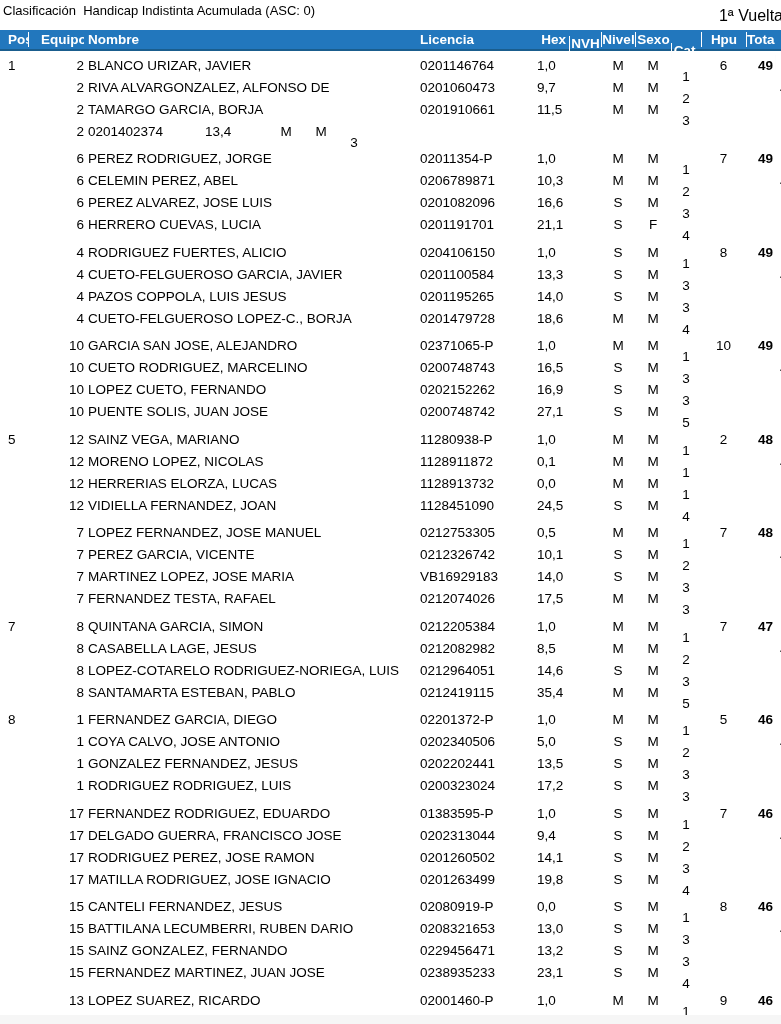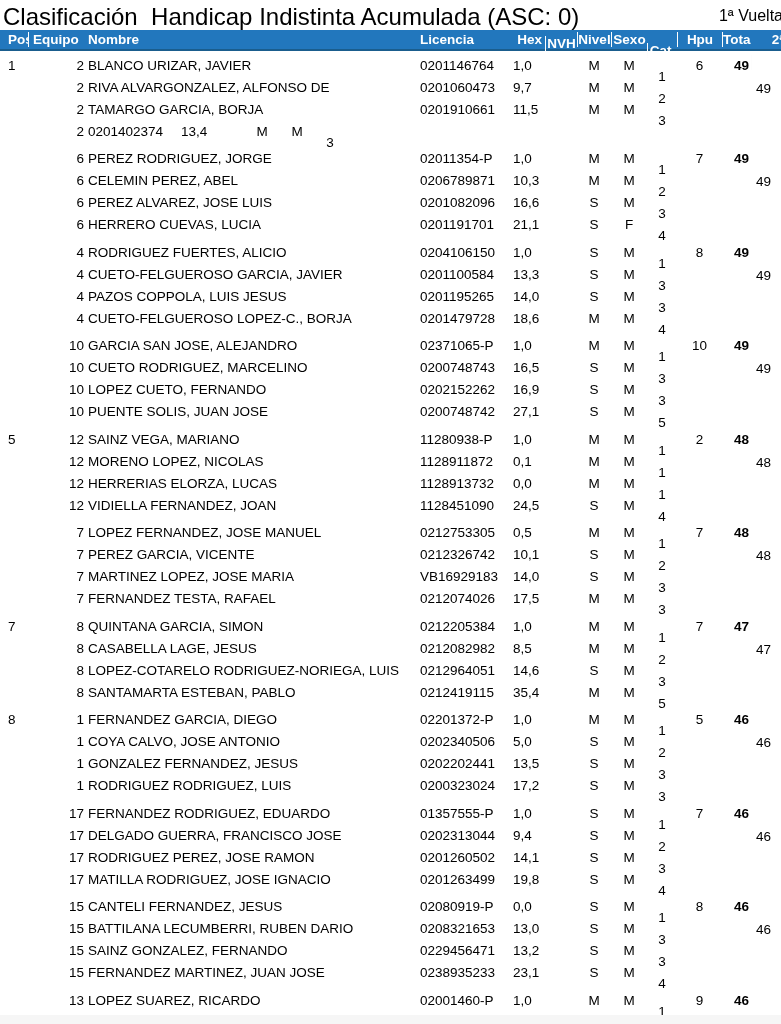--- a/index.html
+++ b/index.html
@@ -3,39 +3,39 @@
 <meta charset="utf-8">
 <style>
   html,body{margin:0;padding:0;}
   body{
     width:781px;height:1024px;overflow:hidden;position:relative;
     background:#ffffff;color:#000;
     font-family:"Liberation Sans","DejaVu Sans",sans-serif;
     -webkit-font-smoothing:antialiased;
   }
   .titlebar{position:relative;height:30px;}
-  .title{position:absolute;left:3px;top:3px;font-size:24px;white-space:pre;}
+  .title{position:absolute;left:3px;top:3px;font-size:13px;white-space:pre;}
   .round{position:absolute;right:-2px;top:7px;font-size:16px;white-space:nowrap;}
 
   .hrow{
     display:flex;width:783px;height:19px;align-items:center;
     background:#2277bd;border-bottom:2px solid #1a5d8d;
     color:#fff;font-weight:bold;font-size:13.5px;
   }
   .tbody{margin-top:3px;}
   .group{margin-bottom:5.5px;}
   .row{display:flex;width:783px;height:22px;align-items:center;font-size:13.5px;}
   .hcell,.cell{box-sizing:border-box;flex:0 0 auto;overflow:hidden;white-space:nowrap;}
 
   .c0{width:28px;padding-left:8px;text-align:left;}
   .c1{width:56px;text-align:right;}
-  .hcell.c1{text-align:left;padding-left:4px;}
+  .hcell.c1{text-align:left;padding-left:12px;}
   .c2{width:332px;padding-left:4px;text-align:left;}
   .c3{width:92px;padding-left:4px;text-align:left;}
-  .c4{width:37px;padding-left:5px;text-align:left;}
+  .c4{width:37px;padding-left:5px;text-align:left;margin-left:24px;}
   .hcell.c4{text-align:right;padding-right:3px;padding-left:0;}
   .c5{width:32px;text-align:center;margin-top:8px;}
   .c6{width:34px;text-align:center;}
   .c7{width:36px;text-align:center;}
   .c8{width:30px;text-align:center;margin-top:22px;}
   .c9{width:45px;text-align:center;}
   .c10{width:29px;text-align:right;padding-right:2px;}
   .hcell.c10{text-align:center;padding-right:0;}
   .cell.c10{font-weight:bold;}
   .c11{width:20px;text-align:right;margin-top:46px;}
@@ -598,21 +598,21 @@
         <div class="cell c11"></div>
         <div class="cell c12"></div>
         <div class="cell c13"></div>
       </div>
     </div>
     <div class="group">
       <div class="row">
         <div class="cell c0"></div>
         <div class="cell c1">17</div>
         <div class="cell c2">FERNANDEZ RODRIGUEZ, EDUARDO</div>
-        <div class="cell c3">01357555-P</div>
+        <div class="cell c3">01383595-P</div>
         <div class="cell c4">1,0</div>
         <div class="cell c5"></div>
         <div class="cell c6">S</div>
         <div class="cell c7">M</div>
         <div class="cell c8">1</div>
         <div class="cell c9">7</div>
         <div class="cell c10">46</div>
         <div class="cell c11">46</div>
         <div class="cell c12"></div>
         <div class="cell c13"></div>

